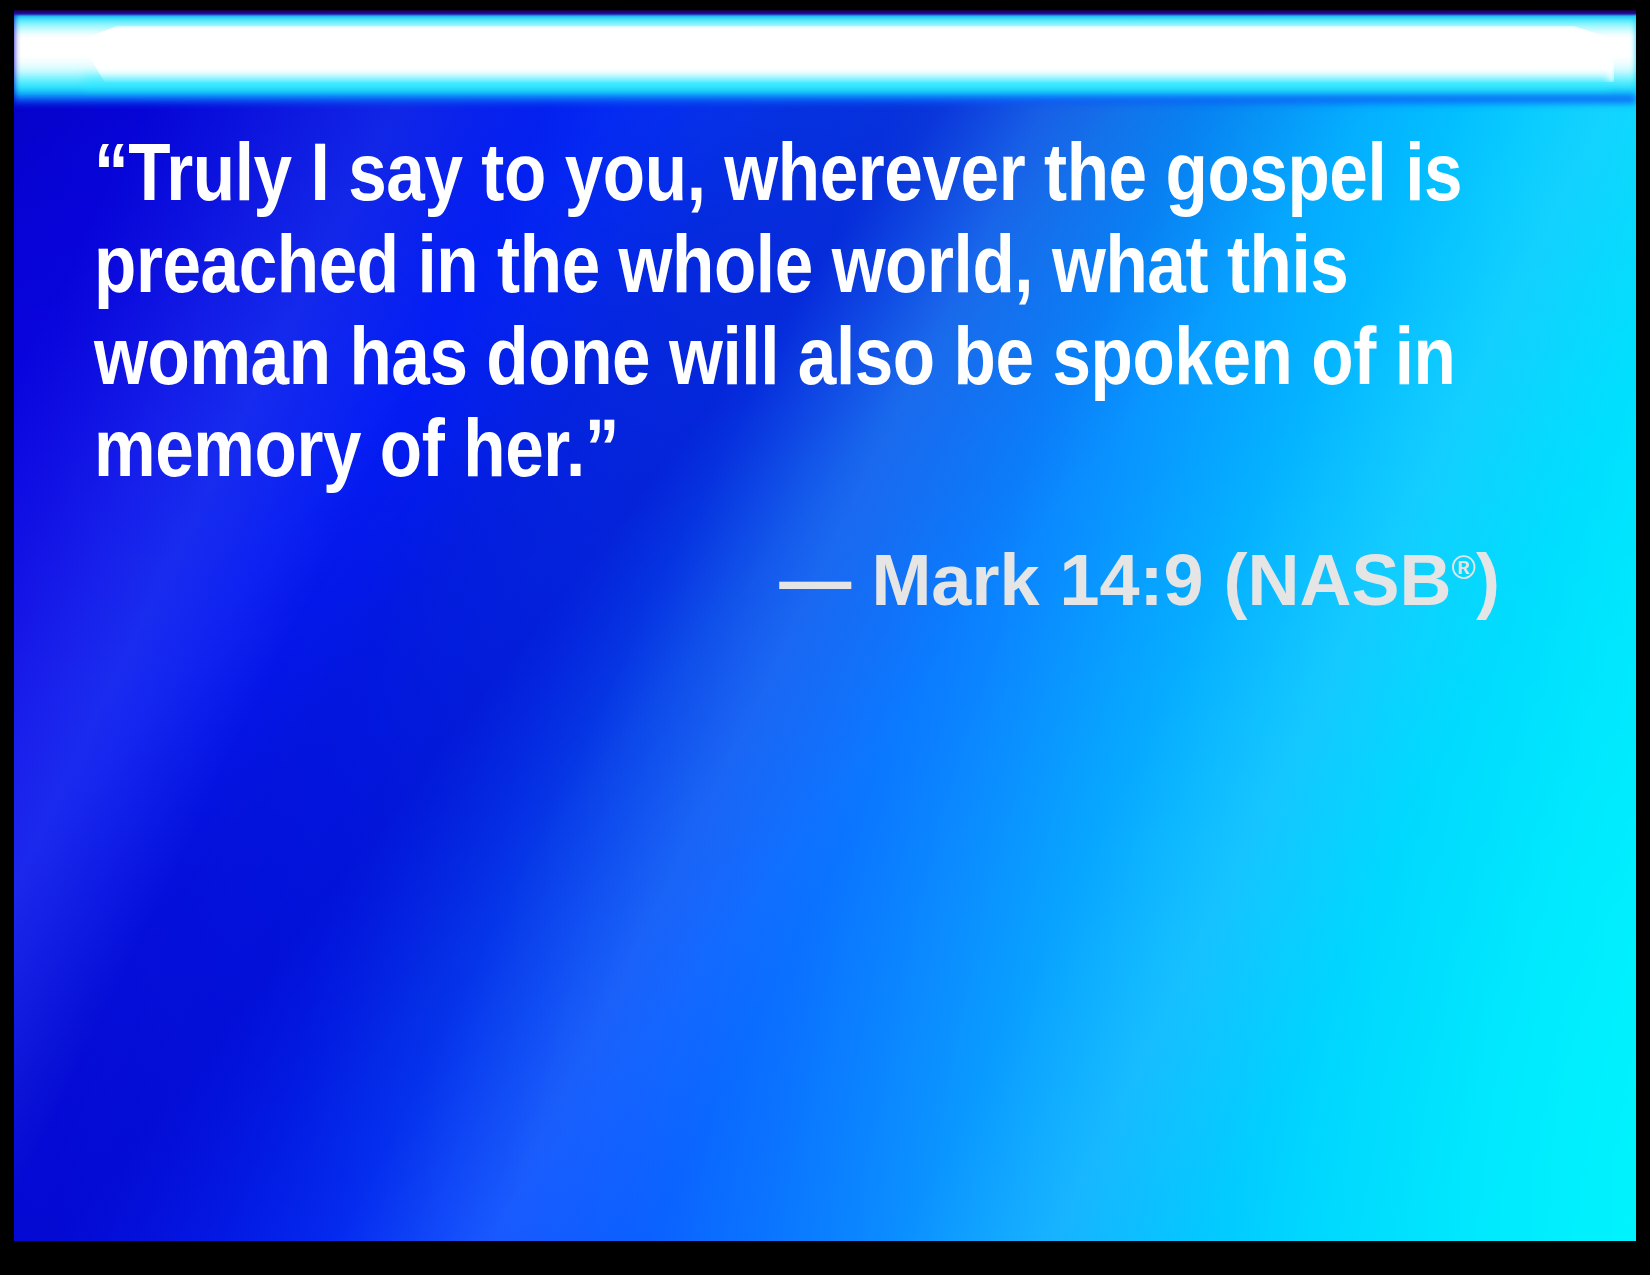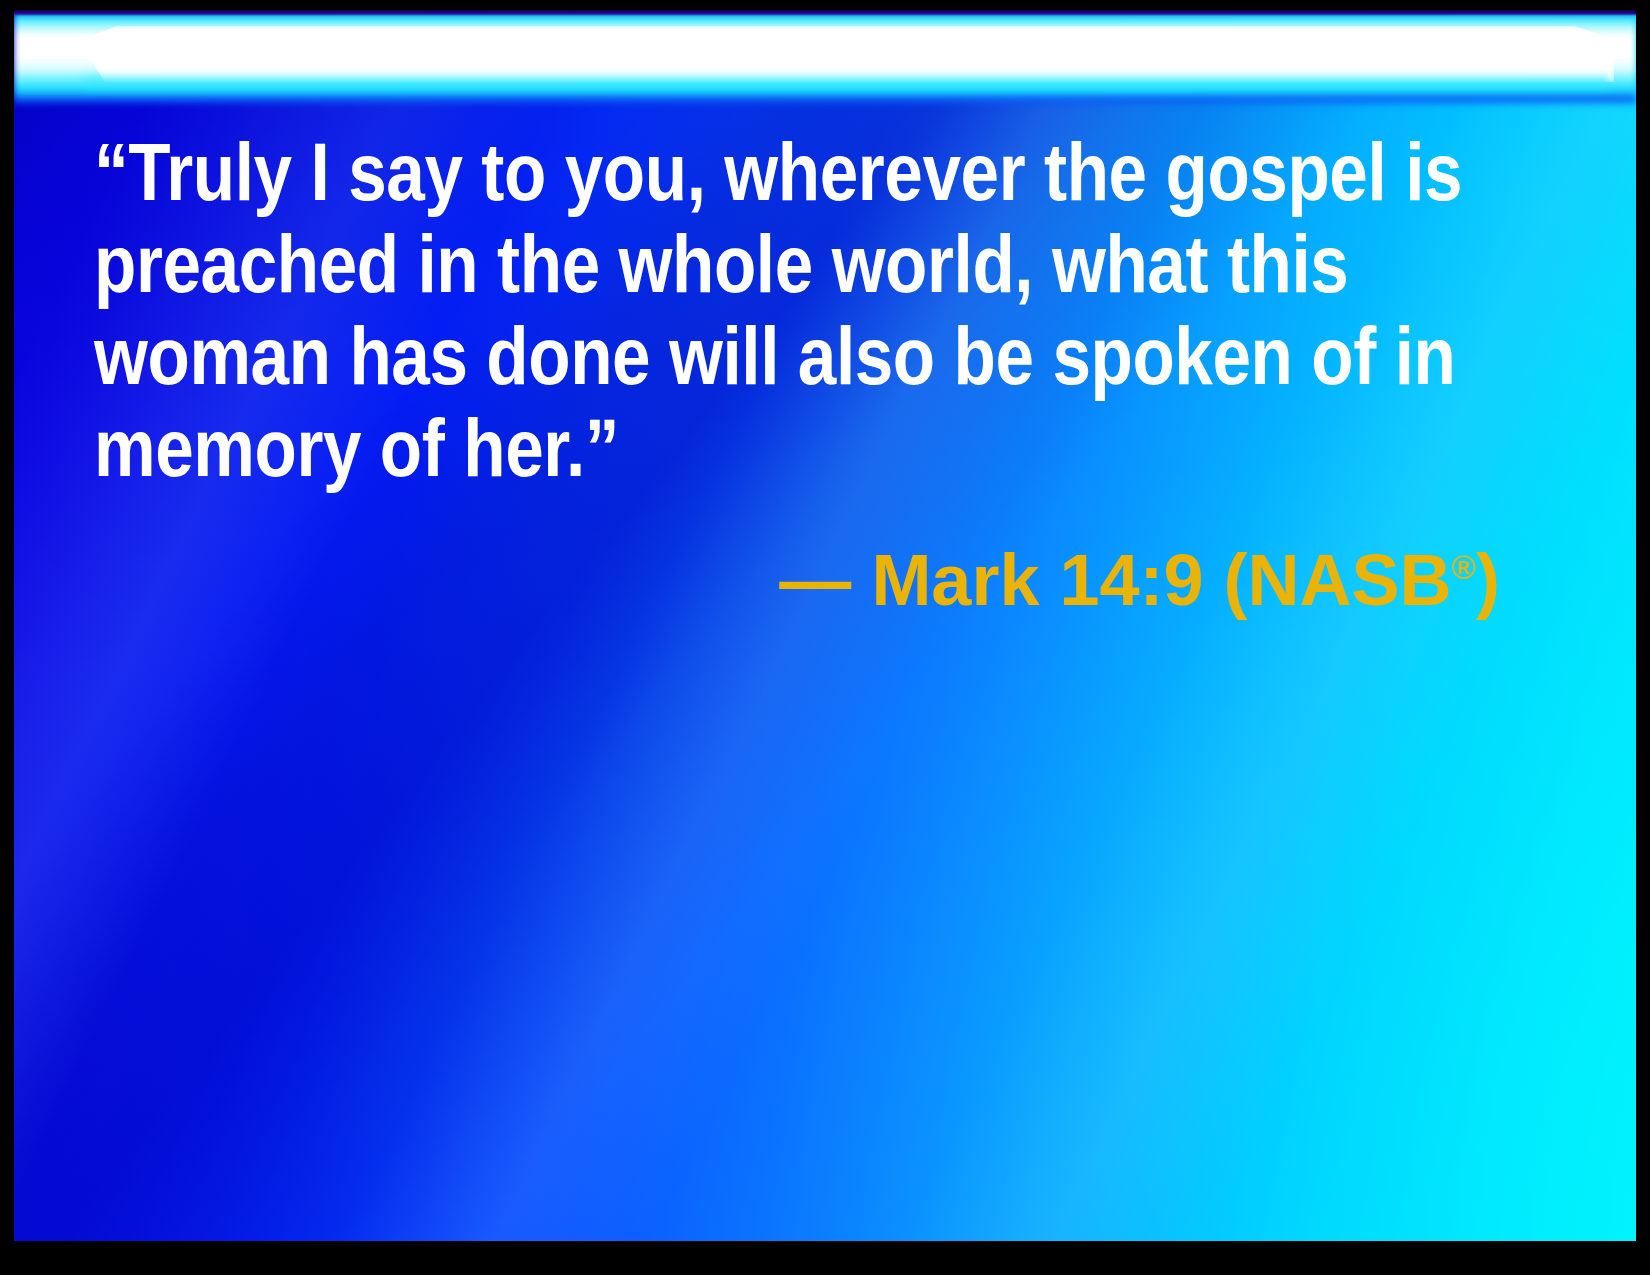--- a/index.html
+++ b/index.html
@@ -202,21 +202,21 @@
     letter-spacing: -0.5px;
     font-stretch: condensed;
     transform: scaleX(0.845);
     transform-origin: left top;
     width: 1680px;
     white-space: normal;
   }
 
   #verse-citation {
     margin: 46px 0 0 0;
-    color: #eab308;
+    color: #e5e5e5;
     text-align: right;
     font-family: "Liberation Sans", "DejaVu Sans", sans-serif;
     font-weight: bold;
     font-size: 72px;
     line-height: 80px;
     letter-spacing: 0px;
     padding-right: 14px;
   }
   #verse-citation .reg {
     font-size: 0.46em;

